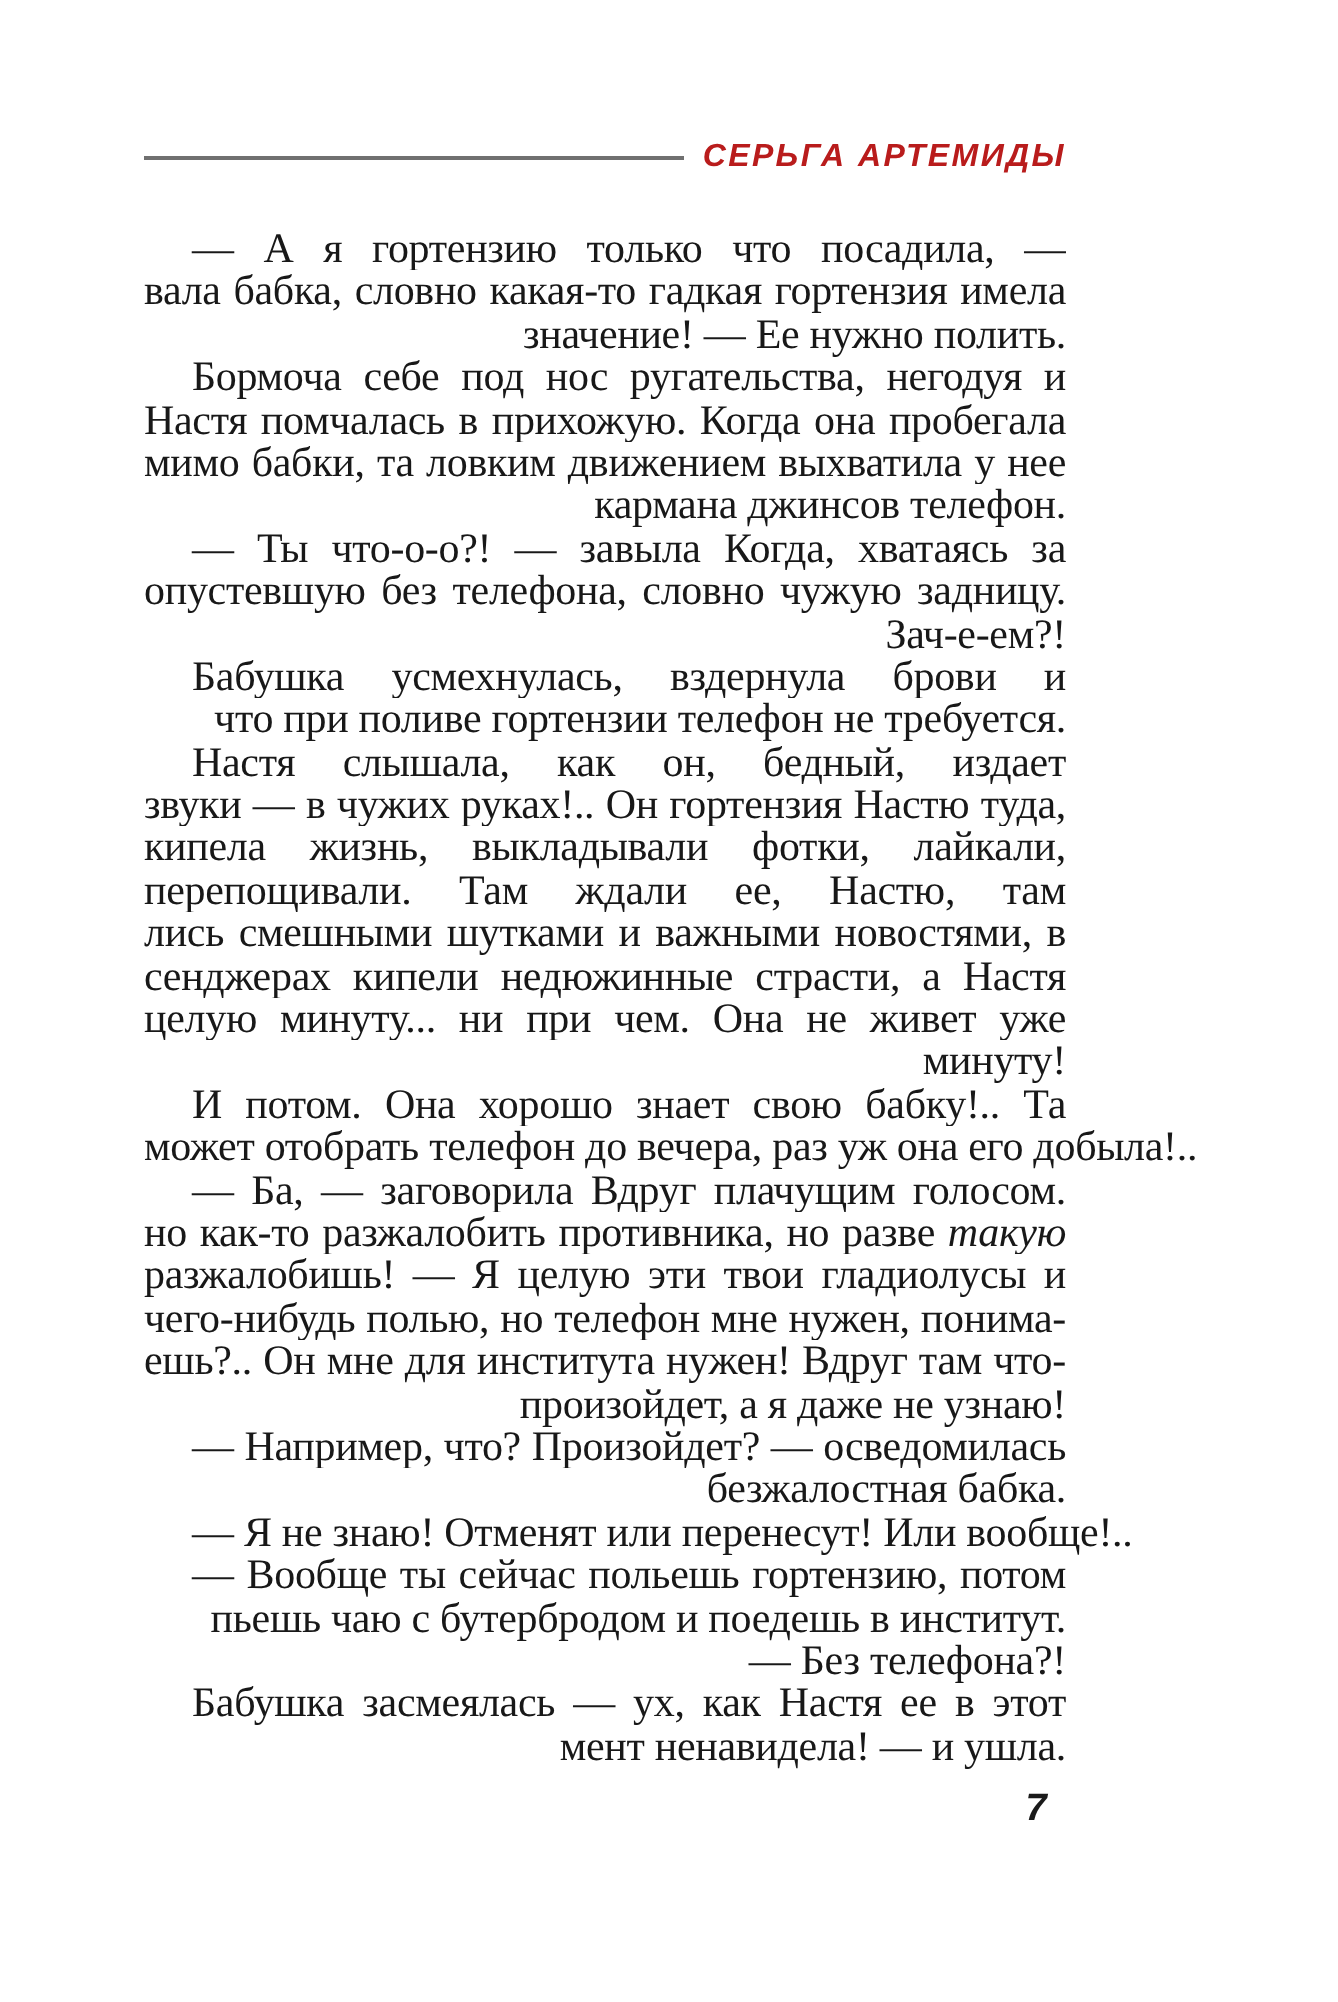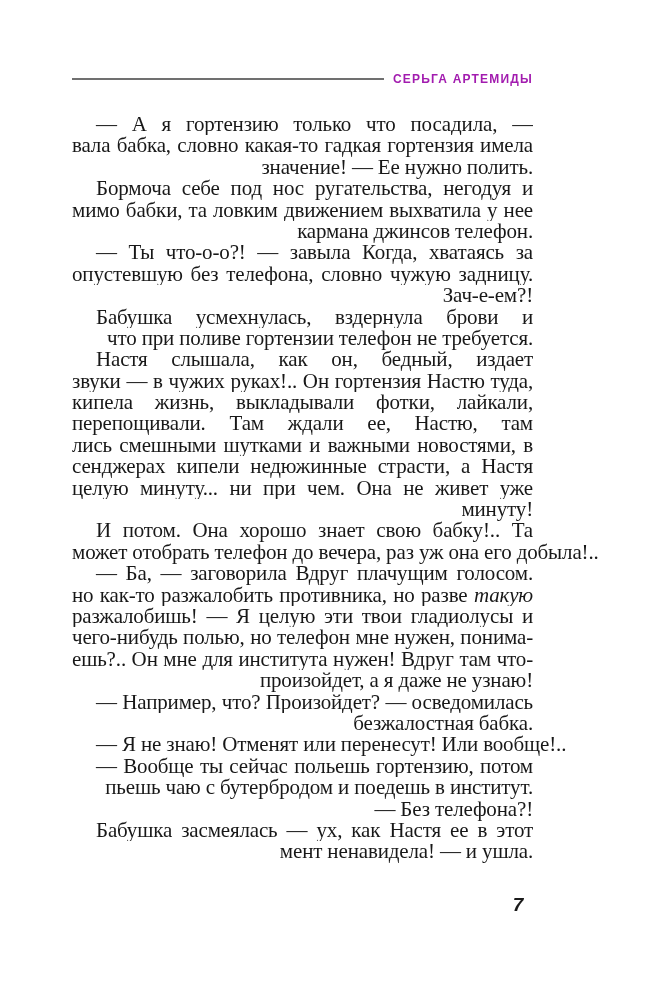--- a/index.html
+++ b/index.html
@@ -15,23 +15,23 @@
   .running-head{
     position:absolute;left:72px;top:68px;width:461px;height:22px;
     display:flex;align-items:center;gap:9px;
   }
   .running-head .rule{
     flex:1 1 auto;height:2px;background:#707070;
   }
   .running-head .title{
     flex:0 0 auto;
     font-family:"Liberation Sans","DejaVu Sans",sans-serif;
-    font-weight:700;
-    font-size:12px;letter-spacing:1.2px;
-    color:#a21caf;white-space:nowrap;
+    font-weight:700;font-style:italic;
+    font-size:16px;letter-spacing:1.2px;
+    color:#b91c1c;white-space:nowrap;
   }
   .text-block{
     position:absolute;left:72px;top:114px;width:461px;
     font-size:21px;letter-spacing:-0.15px;
   }
   .line{
     height:21.4px;line-height:21.4px;
     text-align:justify;text-align-last:justify;
     overflow:hidden;
   }
@@ -60,20 +60,21 @@
   </header>
 
   <main class="text-block" id="text-block">
       <div>
         <div class="line first">— А я гортензию только что посадила, — ответство-</div>
         <div class="line">вала бабка, словно какая-то гадкая гортензия имела</div>
         <div class="line last">значение! — Ее нужно полить.</div>
       </div>
       <div>
         <div class="line first">Бормоча себе под нос ругательства, негодуя и злясь,</div>
+        <div class="line">Настя помчалась в прихожую. Когда она пробегала</div>
         <div class="line">мимо бабки, та ловким движением выхватила у нее из</div>
         <div class="line last">кармана джинсов телефон.</div>
       </div>
       <div>
         <div class="line first">— Ты что-о-о?! — завыла Когда, хватаясь за</div>
         <div class="line">опустевшую без телефона, словно чужую задницу. —</div>
         <div class="line last">Зач-е-ем?!</div>
       </div>
       <div>
         <div class="line first">Бабушка усмехнулась, вздернула брови и ответила,</div>

